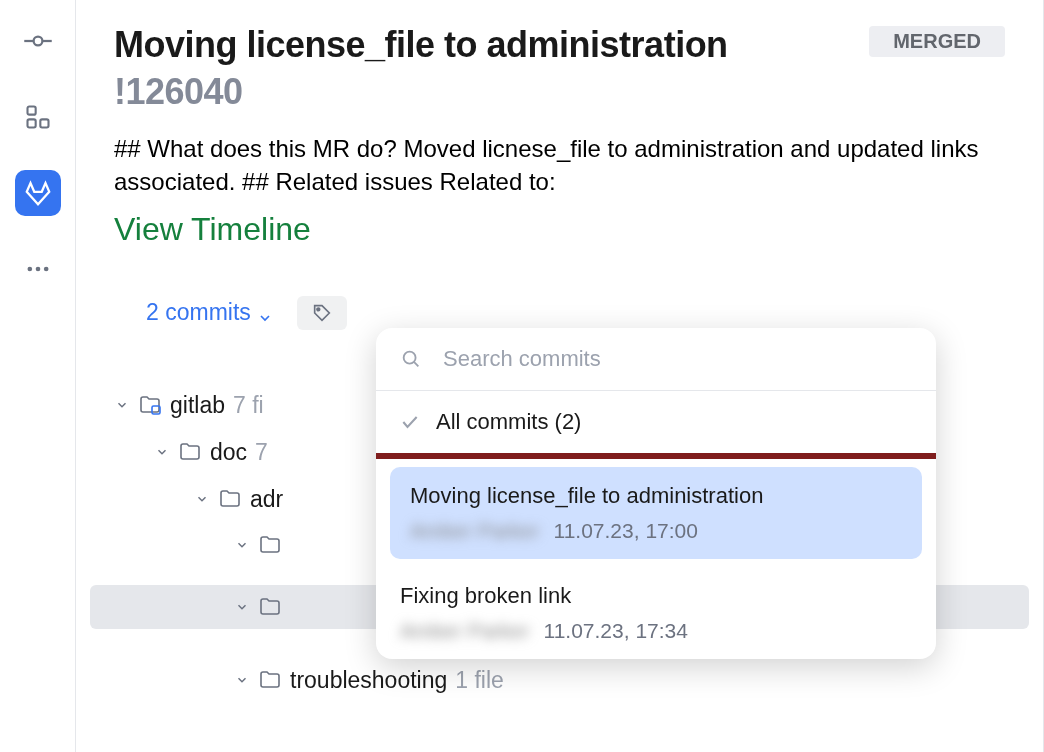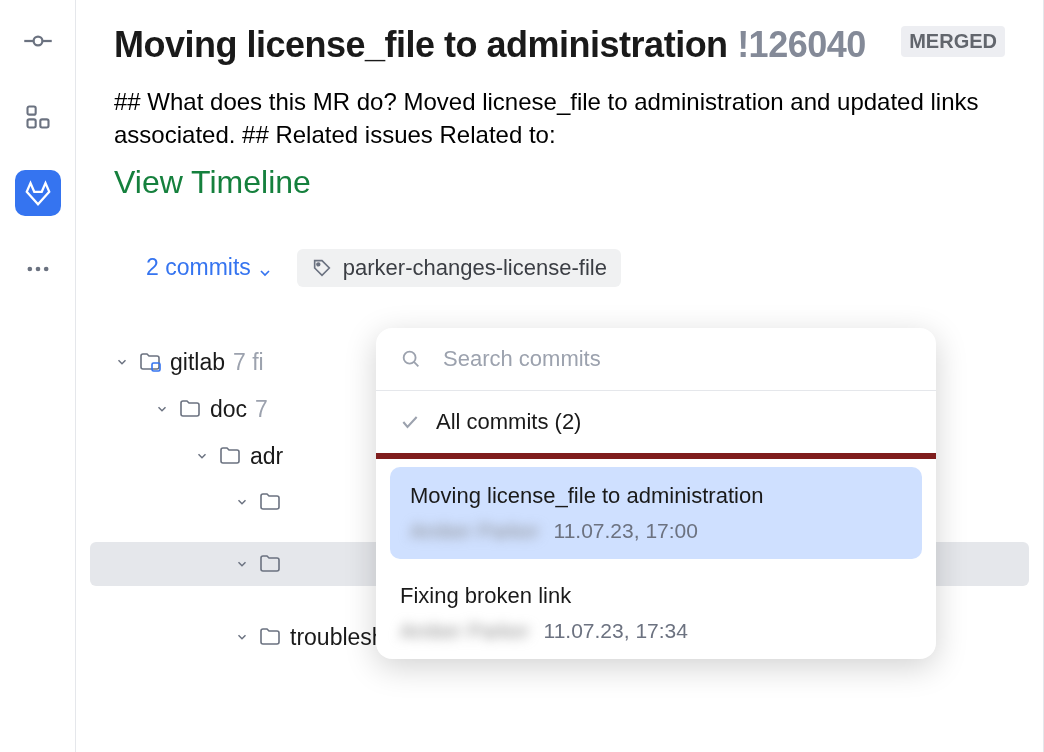--- a/index.html
+++ b/index.html
@@ -5,21 +5,21 @@
 * { box-sizing: border-box; margin: 0; padding: 0; }
 body { font-family: -apple-system, BlinkMacSystemFont, "Segoe UI", sans-serif; background: #fff; color: #1a1a1a; width: 1044px; height: 752px; overflow: hidden; display: flex; }
 .sidebar { width: 76px; border-right: 1px solid #e5e7eb; display: flex; flex-direction: column; align-items: center; padding-top: 18px; gap: 30px; }
 .sidebar-item { width: 46px; height: 46px; display: flex; align-items: center; justify-content: center; border-radius: 10px; cursor: pointer; }
 .sidebar-item.active { background: #3574f0; }
 .main { flex: 1; border-right: 1px solid #e5e7eb; padding: 22px 0 0 0; position: relative; }
 .content { padding: 0 38px; }
 .title-row { display: flex; align-items: flex-start; justify-content: space-between; gap: 16px; margin-bottom: 16px; }
 .title { font-size: 36px; font-weight: 700; line-height: 1.3; letter-spacing: -0.5px; }
 .title .mr-num { color: #848a98; font-weight: 600; text-align: center; }
-.badge { background: #edeef2; color: #62666d; font-weight: 600; font-size: 20px; padding: 4px 8px; border-radius: 4px; margin-top: 4px; flex-shrink: 0; }
+.badge { background: #edeef2; color: #62666d; font-weight: 600; font-size: 20px; padding: 4px 24px; border-radius: 4px; margin-top: 4px; flex-shrink: 0; }
 .desc { font-size: 24px; line-height: 1.4; margin-bottom: 12px; color: #000; }
 .link { color: #15803d; font-size: 32px; cursor: pointer; }
 .changes-row { display: flex; align-items: center; gap: 12px; padding: 0 38px; font-size: 23px; }
 .changes-label { font-weight: 700; }
 .commits-link { color: #3574f0; display: inline-flex; align-items: flex-end; gap: 6px; cursor: pointer; margin-left: 32px; }
 .branch-chip { display: inline-flex; align-items: center; gap: 10px; background: #f0f1f2; padding: 6px 14px; border-radius: 6px; font-size: 22px; color: #3b3e44; margin-left: 12px; }
 .tree { margin-top: 52px; }
 .tree-row { display: flex; align-items: center; gap: 8px; font-size: 23px; padding: 10px 0 10px 38px; }
 .tree-row.selected { background: #e5e7eb; border-radius: 6px; margin: 0 14px; padding-left: 24px; }
 .tree-row .count { color: #9ca2ae; }
@@ -91,21 +91,20 @@
       <span>2 commits</span>
       <svg width="16" height="16" viewBox="0 0 24 24" fill="none" stroke="#3574f0" stroke-width="2.5">
           <polyline points="6 9 12 15 18 9"></polyline>
         </svg>
     </span>
     <span class="branch-chip">
       <svg width="22" height="22" viewBox="0 0 24 24" fill="none" stroke="#6b7280" stroke-width="1.8">
           <path d="M20 12 L12 20 L4 12 L4 4 L12 4 Z"></path>
           <circle cx="8" cy="8" r="1.5" fill="#6b7280"></circle>
         </svg>
-      <span>parker-changes-license-file</span>
     </span>
   </div>
 
   <div class="tree">
     <div class="tree-row indent-0">
       <span class="chev">
           <svg width="14" height="14" viewBox="0 0 24 24" fill="none" stroke="#6b7280" stroke-width="2.5">
             <polyline points="6 9 12 15 18 9"></polyline>
           </svg>
         </span>

